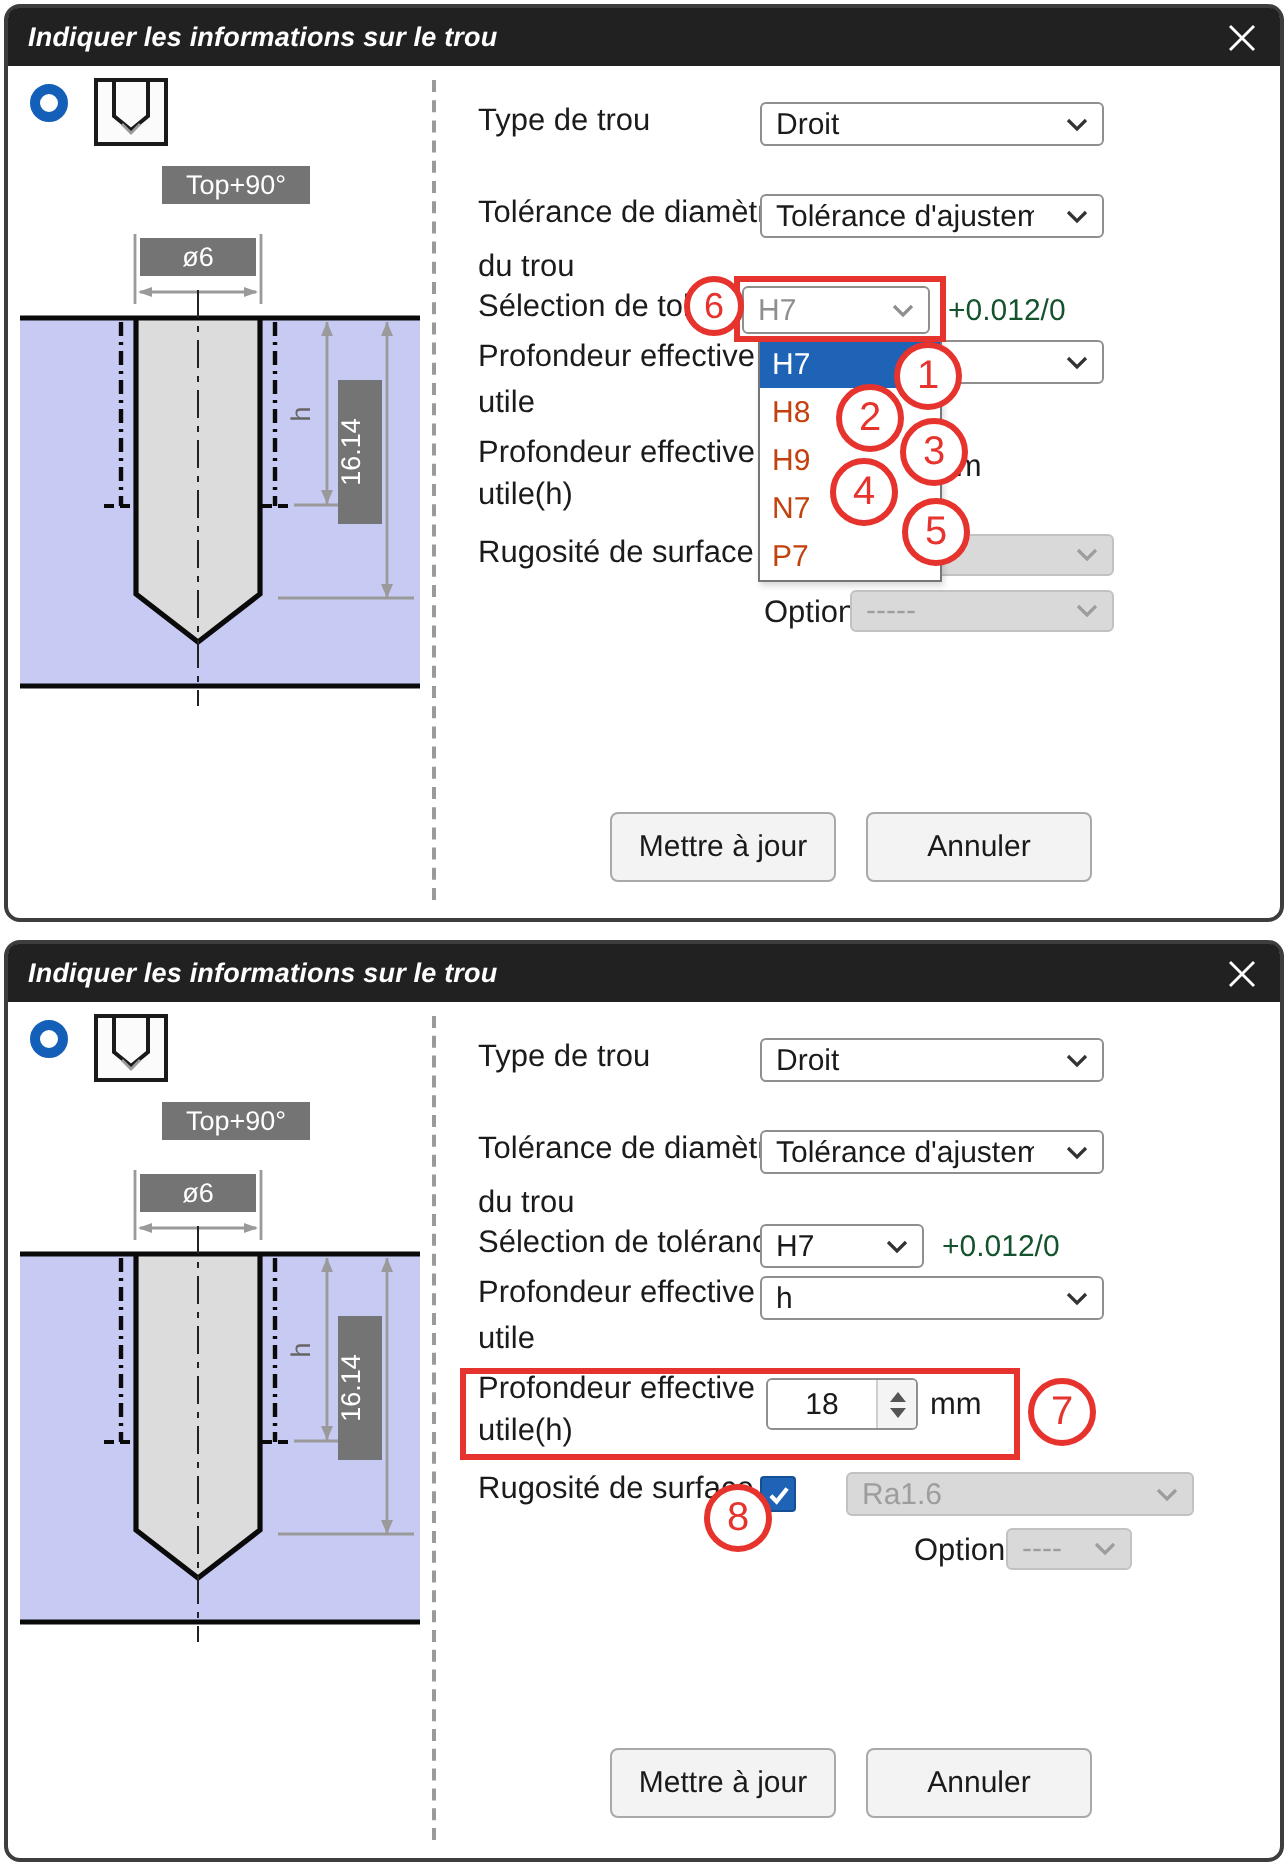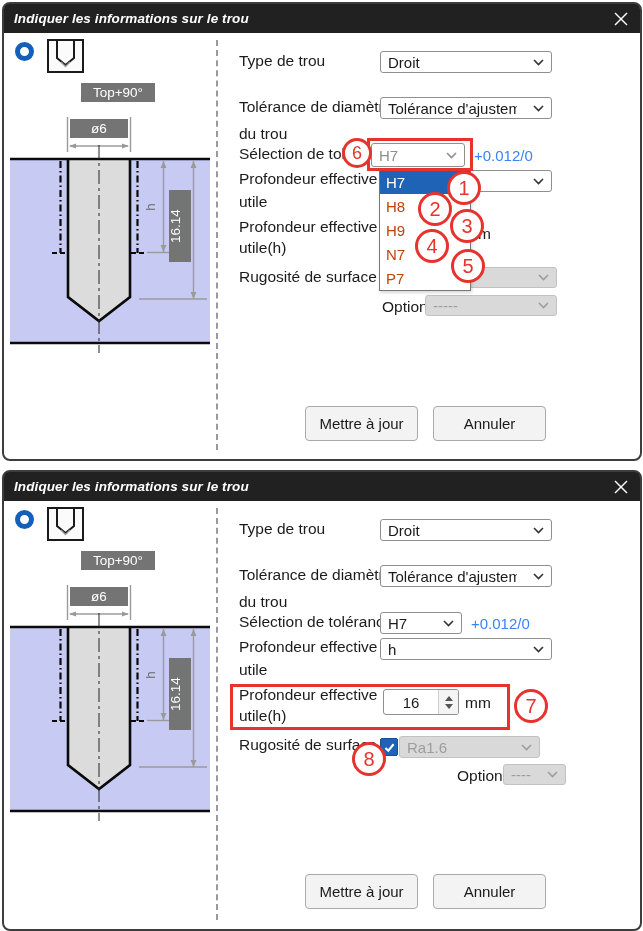--- a/index.html
+++ b/index.html
@@ -8,21 +8,21 @@
   .titlebar{position:absolute;left:0;top:0;right:0;height:29px;background:#212121;border-radius:5px 5px 0 0;
     display:flex;align-items:center;padding:0 10px;box-sizing:border-box;}
   .title{color:#fff;font-size:13.5px;font-weight:bold;letter-spacing:.1px;font-style:italic;}
   .close{margin-left:auto;cursor:default;}
   .lbl{position:absolute;font-size:15.5px;color:#1b1b1b;white-space:nowrap;}
   .sel{position:absolute;height:22px;background:#fff;border:1px solid #8f8f8f;border-radius:3px;
     display:flex;align-items:center;padding:0 7px;box-sizing:border-box;font-size:15px;color:#1a1a1a;z-index:2;gap:16px;}
   .sel .sv{flex:1;overflow:hidden;white-space:nowrap;}
   .sel.dis{background:#d9d9d9;border-color:#c2c2c2;color:#9d9d9d;}
   .sel.open{color:#8f8f8f;}
-  .suffix{position:absolute;font-size:15px;color:#3b82f6;}
+  .suffix{position:absolute;font-size:15px;color:#14532d;}
   .radio{position:absolute;width:19px;height:19px;border:5.5px solid #1460b8;border-radius:50%;
     background:#fff;box-sizing:border-box;}
   .holeicon{position:absolute;width:37px;height:34px;border:2px solid #1a1a1a;background:#fbfbfb;box-sizing:border-box;}
   .sep{position:absolute;width:0;border-left:2px dashed #9a9a9a;}
   .list{position:absolute;width:90px;background:#fff;border:1px solid #767676;z-index:5;box-shadow:1px 2px 3px rgba(0,0,0,.15);}
   .li{height:24px;display:flex;align-items:center;padding:0 6px;font-size:15px;color:#c2410c;}
   .li.on{background:#1e63b5;color:#fff;}
   .annot{position:absolute;width:34px;height:34px;border:3px solid #e6332d;border-radius:50%;background:#fff;
     display:flex;align-items:center;justify-content:center;font-size:20px;color:#e6332d;z-index:7;box-sizing:border-box;}
   .annot.sm{width:30px;height:30px;font-size:18px;}
@@ -261,35 +261,35 @@
   <div class="sel" style="left:376px;top:166px;width:172px;">
     <span class="sv">h</span>
     <svg width="11" height="7" viewBox="0 0 11 7">
         <polyline points="1,1 5.5,5.5 10,1" fill="none" stroke="#333" stroke-width="1.6"></polyline>
       </svg>
   </div>
 
   <div class="lbl" style="left:235px;top:214px;">Profondeur effective</div>
   <div class="lbl" style="left:235px;top:235px;">utile(h)</div>
   <div class="numin" style="left:379px;top:217px;">
-    <span class="nv">16</span>
+    <span class="nv">18</span>
     <span class="spin">
         <span class="tri-up"></span>
         <span class="tri-dn"></span>
       </span>
   </div>
   <div class="unit" style="left:461px;top:222px;">mm</div>
 
   <div class="lbl" style="left:235px;top:264px;">Rugosité de surface</div>
   <div class="chk" style="left:376px;top:266px;">
     <svg width="13" height="13" viewBox="0 0 16 16">
       <polyline points="3,8.5 6.5,12 13,4" fill="none" stroke="#fff" stroke-width="2.6"></polyline>
     </svg>
   </div>
-  <div class="sel dis" style="left:395px;top:264px;width:141px;height:22px;">
+  <div class="sel dis" style="left:419px;top:264px;width:174px;height:22px;">
     <span class="sv">Ra1.6</span>
     <svg width="11" height="7" viewBox="0 0 11 7">
         <polyline points="1,1 5.5,5.5 10,1" fill="none" stroke="#9d9d9d" stroke-width="1.6"></polyline>
       </svg>
   </div>
 
   <div class="lbl" style="left:453px;top:295px;">Option</div>
   <div class="sel dis" style="left:499px;top:292px;width:63px;height:21px;">
     <span class="sv">-----</span>
     <svg width="11" height="7" viewBox="0 0 11 7">

